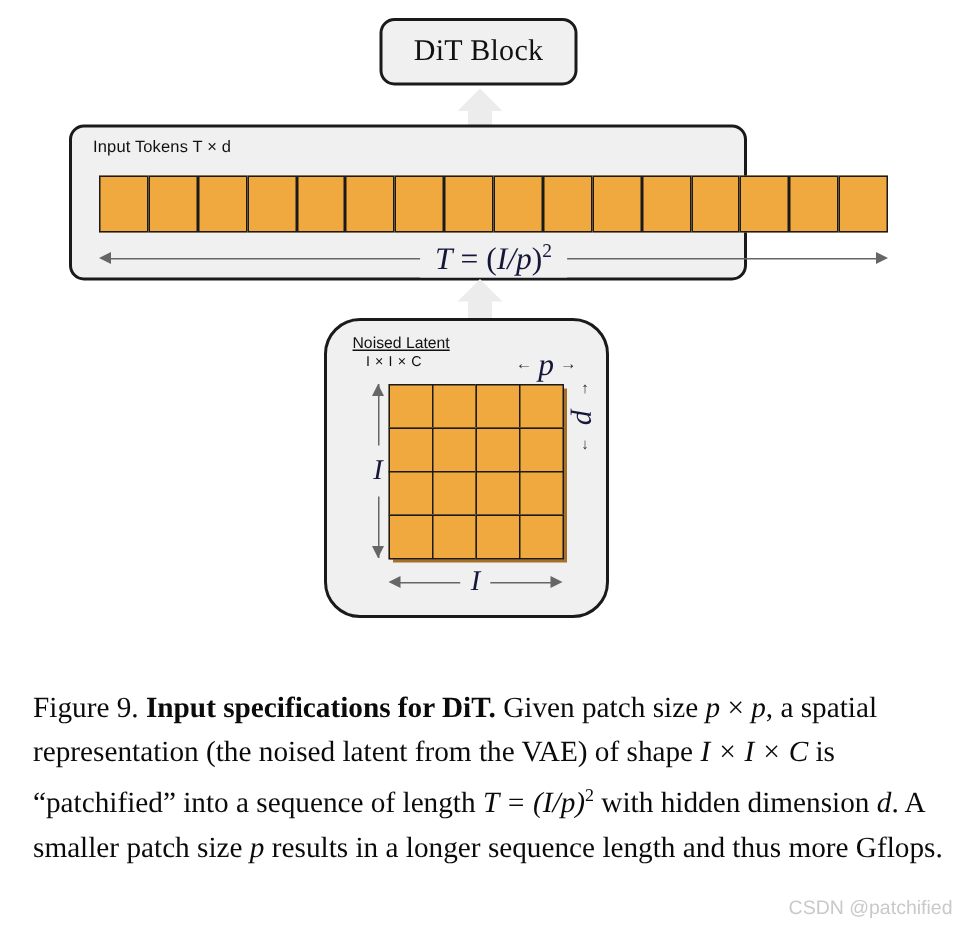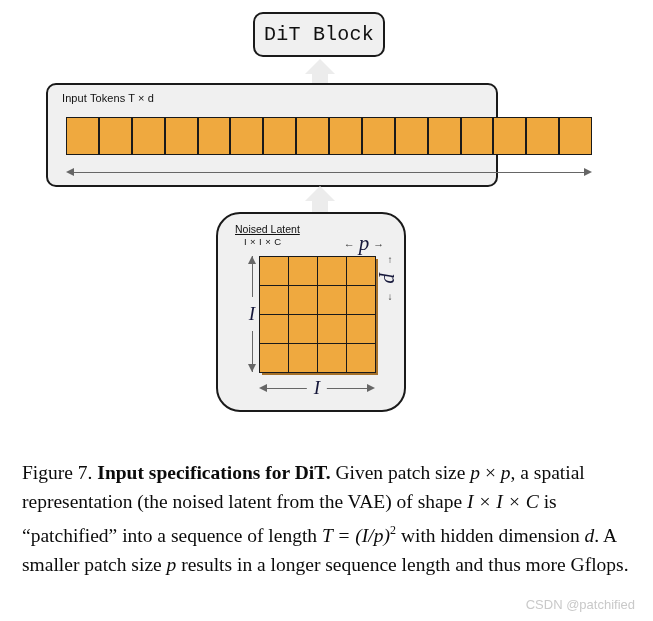--- a/index.html
+++ b/index.html
@@ -31,21 +31,21 @@
     height: 45px;
     border-radius: 10px;
     display: flex;
     align-items: center;
     justify-content: center;
   }
   #dit-block .label {
     font-size: 20px;
     color: #111;
     letter-spacing: 0.2px;
-    font-family: Liberation Mono, monospace;
+    font-family: Liberation Serif, serif;
   }
   .arrow-wrap { position: absolute; }
   .arrow-wrap .shaft {
     position: absolute;
     background: #ececec;
     left: 50%;
     transform: translateX(-50%);
   }
   .arrow-wrap .head {
     position: absolute;
@@ -338,20 +338,21 @@
     <div class="tok"></div>
     <div class="tok"></div>
     <div class="tok"></div>
     <div class="tok"></div>
   </div>
 
   <div id="t-measure">
     <div class="measure-line" style="left:8px; right:8px;"></div>
     <div class="measure-cap cap-left"></div>
     <div class="measure-cap cap-right"></div>
+    <div class="math" id="t-formula"><span>T</span><span class="op"> = </span><span class="op">(</span><span>I/p</span><span class="op">)</span><span class="up">2</span></div>
   </div>
 </div>
 
 <div class="arrow-wrap" id="arrow-mid">
   <div class="shaft"></div>
   <div class="head"></div>
 </div>
 
 <div class="panel" id="latent-panel">
   <div id="latent-title">Noised Latent</div>
@@ -397,17 +398,17 @@
 
   <div id="i-horiz">
     <div class="measure-line" style="left:7px; right:7px;"></div>
     <div class="measure-cap cap-left"></div>
     <div class="measure-cap cap-right"></div>
     <span class="math lab">I</span>
   </div>
 </div>
 
 <div id="caption">
-  <span>Figure 7.</span>
+  <span>Figure 9.</span>
   <b>Input specifications for DiT.</b><span> Given patch size </span><i>p</i><span> × </span><i>p</i><span>, a spatial representation (the noised latent from the VAE) of shape </span><i>I × I × C</i><span> is “patchified” into a sequence of length </span><i>T = (I/p)</i><span class="sup">2</span><span> with hidden dimension </span><i>d</i><span>. A smaller patch size </span><i>p</i><span> results in a longer sequence length and thus more Gflops.</span>
 </div>
 
 <div id="watermark">CSDN @patchified</div>
 
 </body></html>

